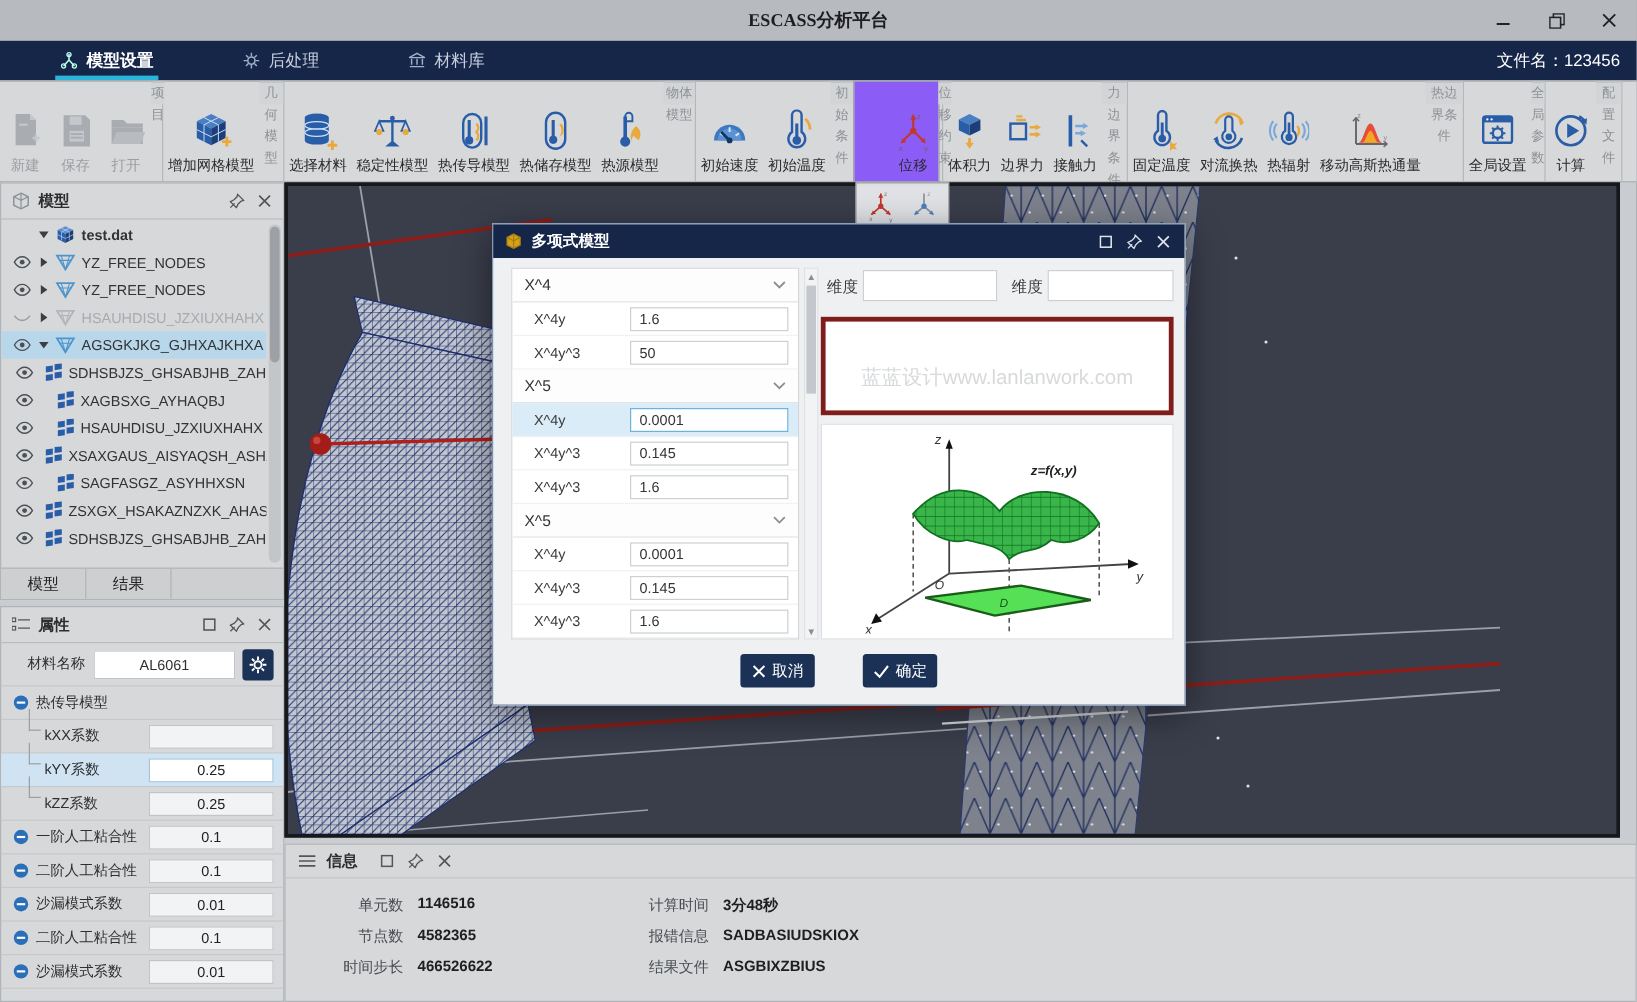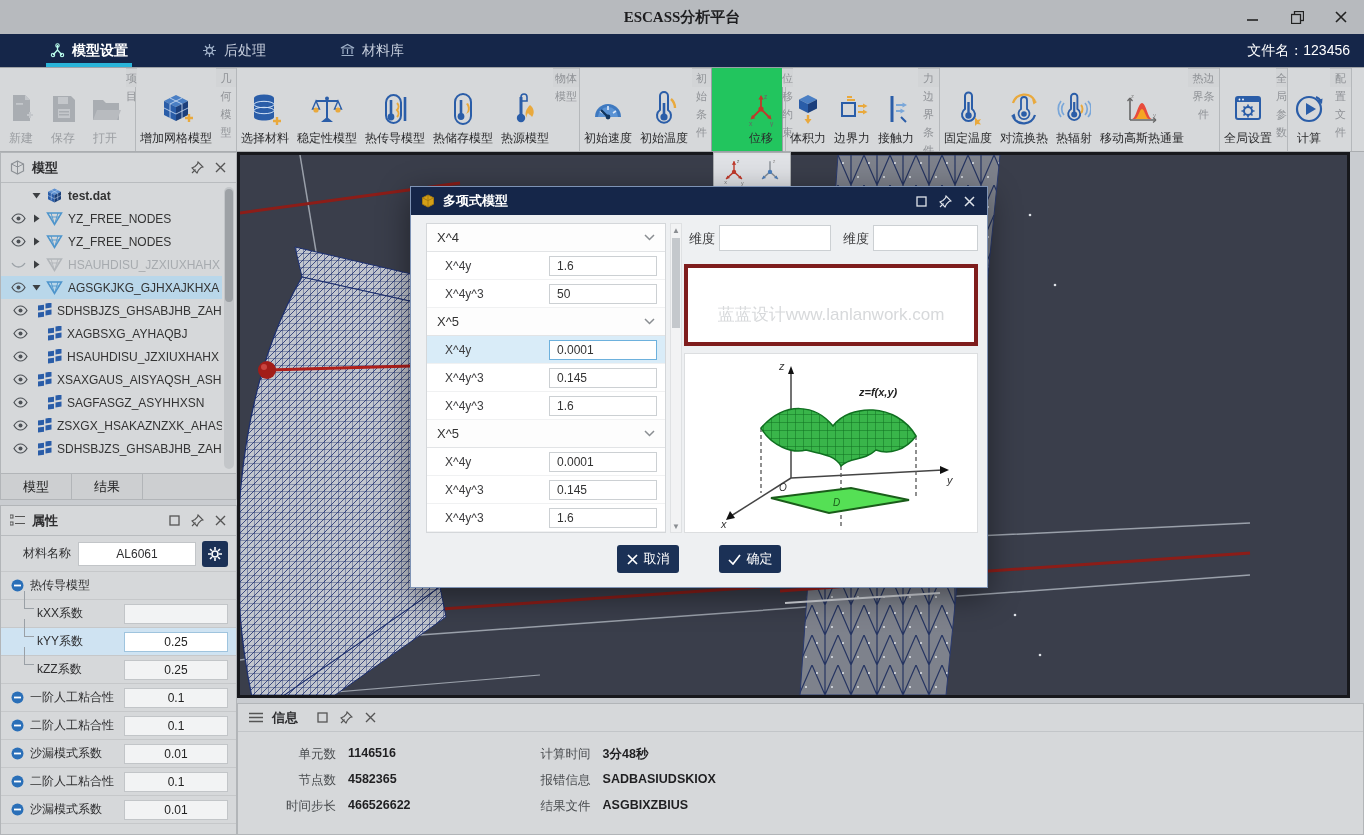--- a/index.html
+++ b/index.html
@@ -17,21 +17,21 @@
   .mtab.active{color:#fff;font-weight:bold;}
   .mtab.active::after{content:"";position:absolute;left:0;right:0;bottom:0;height:4px;background:#2ab4d9;}
   .menufile{position:absolute;right:14px;top:0;height:33px;display:flex;align-items:center;color:#fff;font-size:14px;}
   
   .toolbar{position:absolute;left:0;top:67px;width:1364px;height:85px;background:#d6d8da;border-top:1px solid #9fa2a6;border-bottom:1px solid #aaadb0;display:flex;}
   .tgroup{display:flex;flex-direction:row;border-right:1px solid #b5b8bb;flex:0 0 auto;}
   .tbtns{flex:1;display:flex;align-items:stretch;justify-content:space-evenly;}
   .tbtn{display:flex;flex-direction:column;align-items:center;justify-content:flex-end;padding:3px 4px 4px;font-size:12px;color:#2b2b2d;white-space:nowrap;cursor:pointer;}
   .tbtn .ticon{height:42px;display:flex;align-items:center;justify-content:center;}
   .tbtn.disabled{color:#9b9ea2;}
-  .tbtn.sel{background:#22c55e;outline:1px solid #9aa0a6;padding-left:32px;}
+  .tbtn.sel{background:#8b5cf6;outline:1px solid #9aa0a6;padding-left:32px;}
   .tcap{height:19px;background:#d2d4d6;border-top:1px solid #bfc2c5;text-align:center;font-size:11px;color:#8f9296;line-height:18px;}
   
   .panel{position:absolute;background:#d6d8da;border:1px solid #b2b5b8;}
   .phead{height:30px;display:flex;align-items:center;gap:7px;padding:0 8px;font-size:13px;font-weight:bold;color:#2e2e30;border-bottom:1px solid #b9bcbf;}
   .phead .sp{flex:1;}
   .pico{display:flex;align-items:center;justify-content:center;width:16px;height:16px;cursor:pointer;}
   .tree{position:absolute;left:0;right:14px;top:31px;bottom:27px;overflow:hidden;font-size:12px;color:#333;}
   .trow{display:flex;align-items:center;height:23px;gap:5px;padding-left:10px;white-space:nowrap;cursor:pointer;}
   .trow.selected{background:#b9d7ea;}
   .trow.grayed{color:#a7abaf;}
@@ -53,21 +53,21 @@
   
   .viewport{position:absolute;left:237px;top:152px;width:1113px;height:546px;background:#3a3e4b;border:3px solid #17181c;}
   .axispopup{position:absolute;left:713px;top:152px;width:78px;height:38px;background:rgba(233,235,238,0.95);border:1px solid #aaadb0;display:flex;align-items:center;justify-content:space-evenly;}
   
   .dialog{position:absolute;left:410px;top:186px;width:578px;height:402px;background:#eef0f2;border:1px solid #7e93b5;box-shadow:0 8px 30px rgba(0,0,0,0.45);}
   .dhead{height:28px;background:#152649;display:flex;align-items:center;gap:8px;padding:0 10px;color:#fff;font-size:13px;font-weight:bold;}
   .dhead .sp{flex:1;}
   .dlist{position:absolute;left:15px;top:36px;width:240px;height:310px;background:#fff;border:1px solid #d4d7da;overflow:hidden;}
   .dsec{height:28px;display:flex;align-items:center;justify-content:space-between;padding:0 10px;font-size:13px;color:#333;border-bottom:1px solid #e2e4e6;background:#fdfdfd;cursor:pointer;}
   .drow{height:28px;display:flex;align-items:center;justify-content:space-between;padding:0 8px 0 18px;font-size:12px;color:#3c3c3e;border-bottom:1px solid #f0f1f2;}
-  .drow .dinput{width:108px;height:20px;border:1px solid #ccd0d3;background:#fff;display:flex;align-items:center;padding-left:7px;color:#333;}
+  .drow .dinput{width:132px;height:20px;border:1px solid #ccd0d3;background:#fff;display:flex;align-items:center;padding-left:7px;color:#333;}
   .drow.sel{background:#d9ecf8;}
   .drow.sel .dinput{border-color:#6db1dd;}
   .dsb{position:absolute;left:259px;top:36px;width:12px;height:310px;background:#f2f3f4;border:1px solid #dfe1e3;}
   .dsb .thumb{position:absolute;left:1px;right:1px;top:14px;height:90px;background:#c4c8cc;}
   .dsb .arr{position:absolute;left:0;right:0;height:12px;display:flex;align-items:center;justify-content:center;color:#8a8e92;font-size:8px;}
   .dimlabel{position:absolute;font-size:13px;color:#3a3a3c;}
   .diminput{position:absolute;height:26px;background:#fff;border:1px solid #ccd0d3;}
   .wbox{position:absolute;left:273px;top:77px;width:294px;height:82px;background:#fff;border:4px solid #7f1d1d;display:flex;align-items:flex-end;justify-content:center;}
   .wmark{color:#d7d9db;font-size:17px;padding-bottom:16px;white-space:nowrap;}
   .plotbox{position:absolute;left:273px;top:166px;width:294px;height:180px;background:#fff;border:1px solid #dcdee0;display:flex;align-items:center;justify-content:center;}

